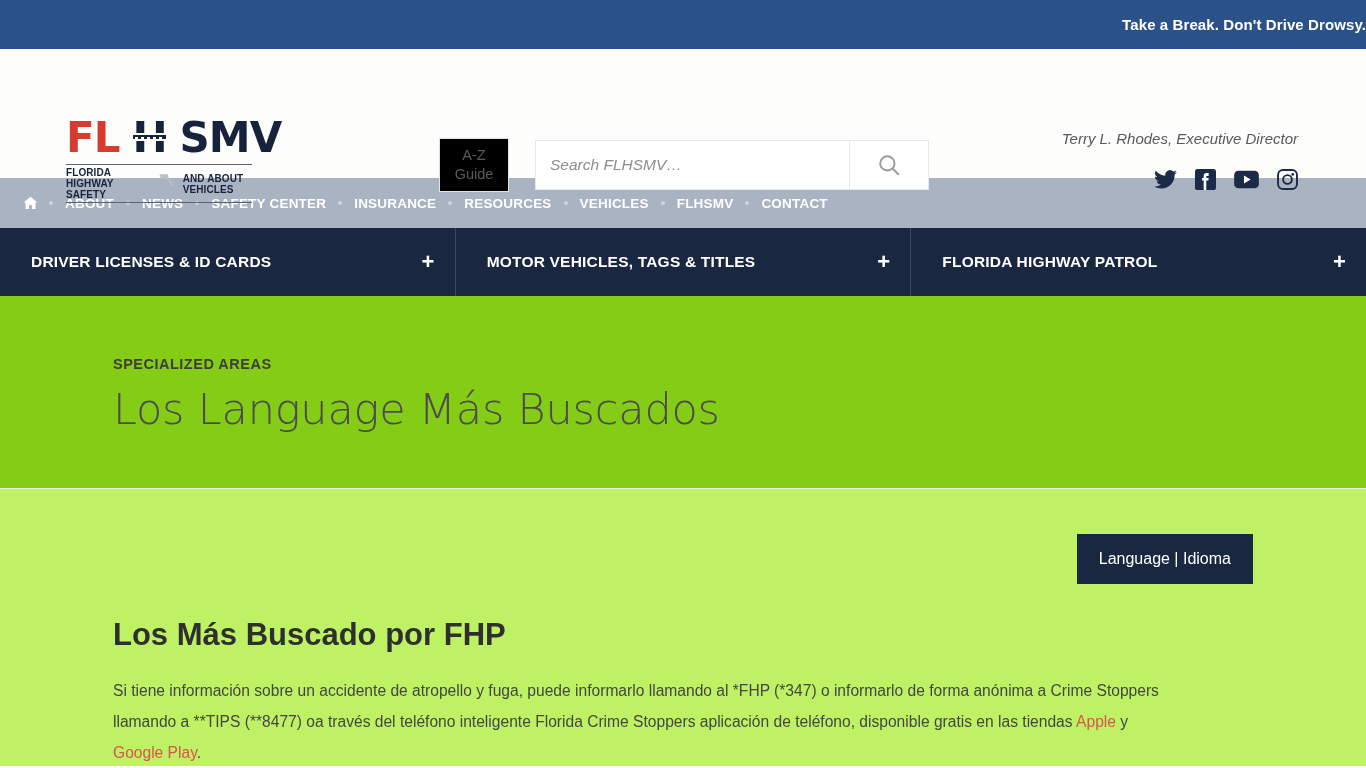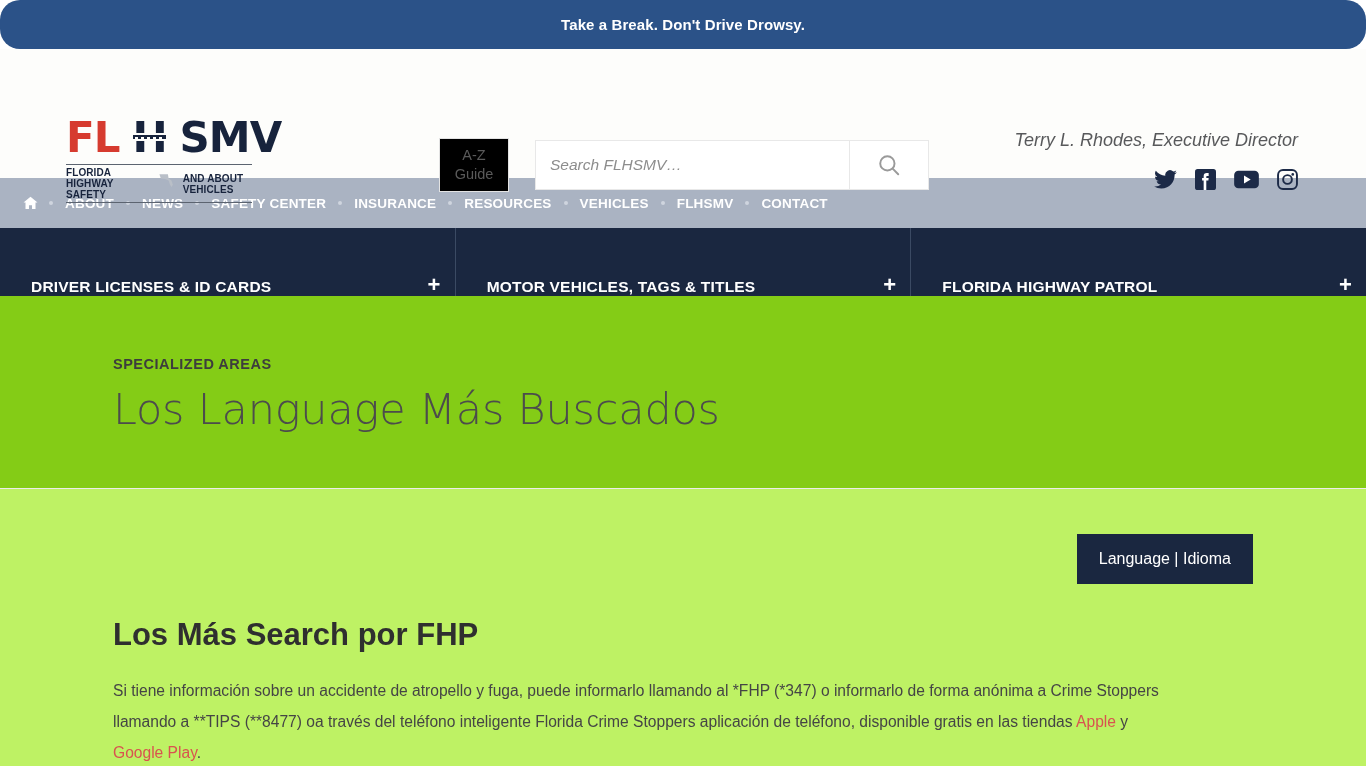--- a/index.html
+++ b/index.html
@@ -10,25 +10,24 @@
     font-family: "Liberation Sans", sans-serif;
   }
 
   
   .alert-bar {
     height: 49px;
     background: #2b5288;
     color: #ffffff;
     display: flex;
     align-items: center;
-    justify-content: center;
+    justify-content: flex-end;
     font-size: 15px;
     font-weight: bold;
     letter-spacing: .1px;
-    border-radius: 20px;
   }
 
   
   .header {
     height: 129px;
     background: #fdfdfb;
     position: relative;
   }
   .logo-wrap {
     position: absolute;
@@ -120,21 +119,21 @@
     border: 0;
     border-left: 1px solid #e8e8e8;
     background: #fff;
     display: flex; align-items: center; justify-content: center;
     cursor: pointer;
   }
 
   .director {
     position: absolute;
     right: 68px; top: 81px;
-    font-size: 18px;
+    font-size: 15px;
     font-style: italic;
     color: #58595b;
     white-space: nowrap;
   }
   .socials {
     position: absolute;
     right: 68px; top: 120px;
     display: flex;
     gap: 18px;
     align-items: center;
@@ -170,23 +169,23 @@
 
   
   .mega {
     height: 68px;
     background: #1a2740;
     display: flex;
   }
   .mega-item {
     flex: 1;
     display: flex;
-    align-items: flex-end;
+    align-items: center;
     justify-content: space-between;
-    padding: 0 14px 0 31px;
+    padding: 0 20px 0 31px;
     color: #fff;
     font-size: 15.5px;
     font-weight: bold;
     letter-spacing: .2px;
     cursor: pointer;
     border-right: 1px solid #3b4a63;
   }
   .mega-item:last-child { border-right: 0; }
   .mega-plus { font-size: 22px; font-weight: bold; line-height: 1; }
 
@@ -351,17 +350,17 @@
 
 <div class="title-block">
   <div class="eyebrow">SPECIALIZED AREAS</div>
   <h1 class="page-title">Los Language Más Buscados</h1>
 </div>
 
 <div class="content">
 
   <div class="lang-btn">Language | Idioma</div>
 
-  <h2 class="body-heading">Los Más Search por FHP</h2>
+  <h2 class="body-heading">Los Más Buscado por FHP</h2>
 
   <p class="body-text"><span>Si tiene información sobre un accidente de atropello y fuga, puede informarlo llamando al *FHP (*347) o informarlo de forma anónima a Crime Stoppers llamando a **TIPS (**8477) oa través del teléfono inteligente Florida Crime Stoppers aplicación de teléfono, disponible gratis en las tiendas </span><a>Apple</a><span> y </span><a>Google Play</a><span>.</span></p>
 
 </div>
 
 </body></html>

